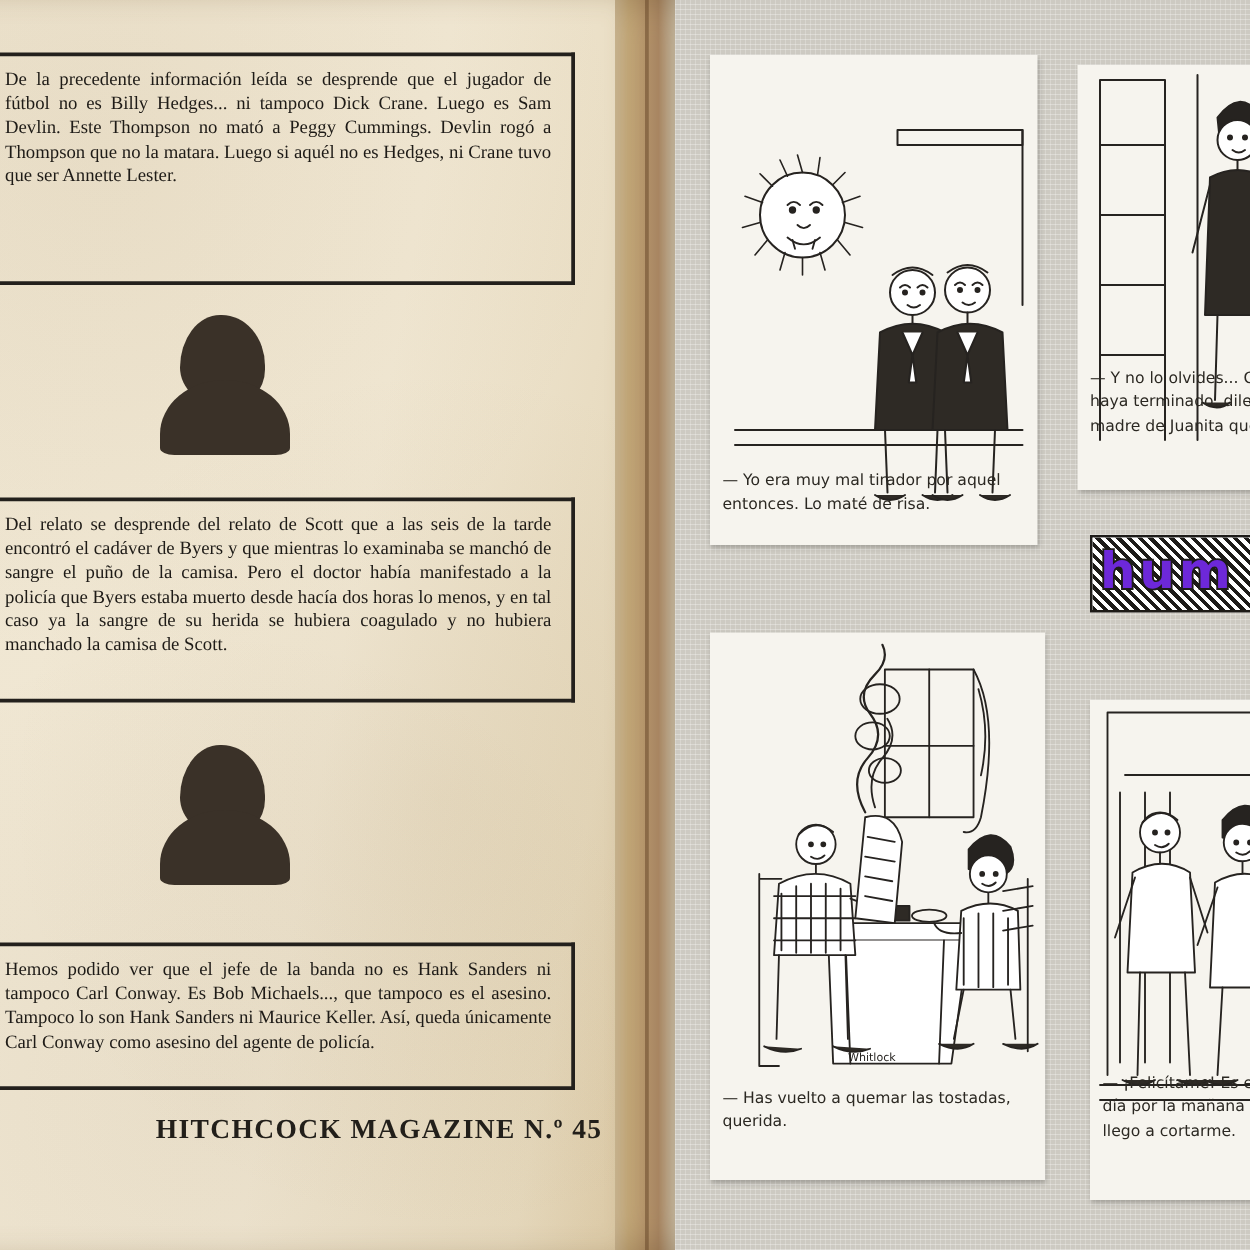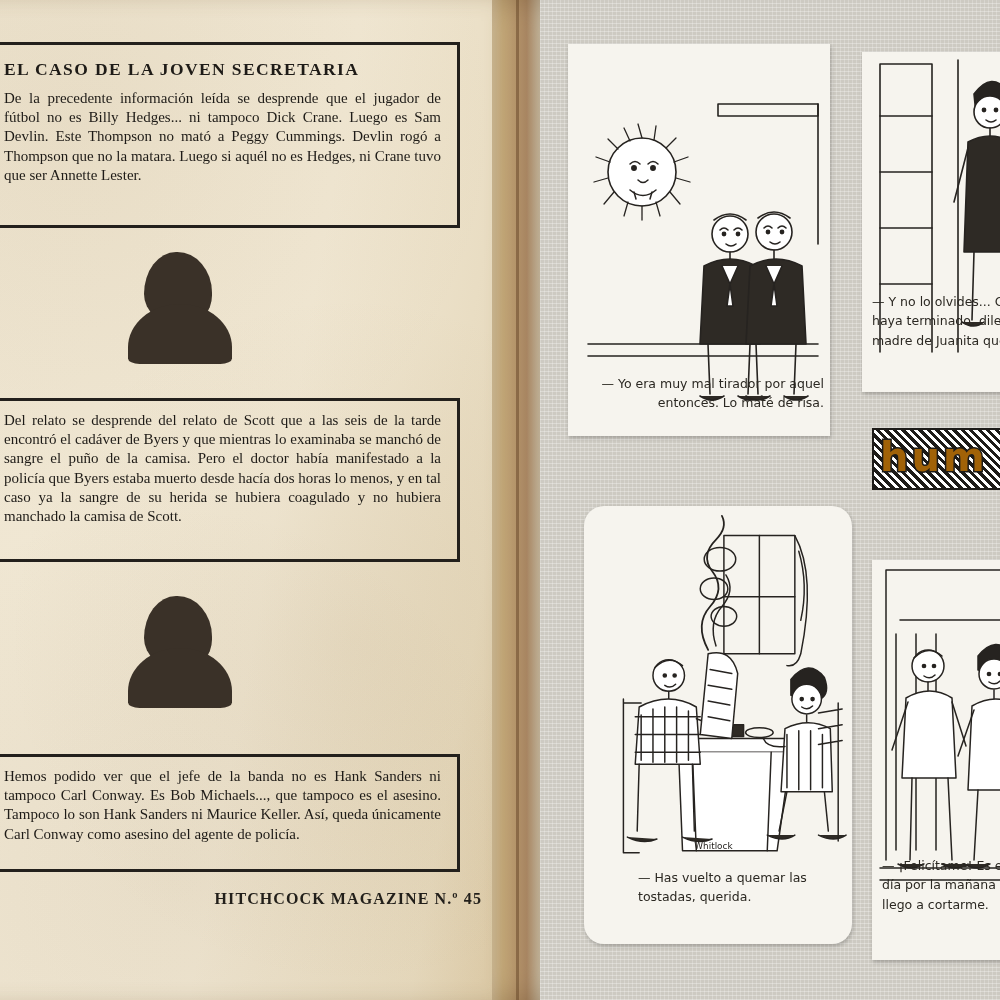--- a/index.html
+++ b/index.html
@@ -97,21 +97,21 @@
     filter: blur(.4px);
   }
   #sil-1 { left: 168px; top: 252px; }
   #sil-2 { left: 168px; top: 596px; }
 
   .magazine-footer {
     position: absolute;
     right: 38px;
     top: 890px;
     font-weight: bold;
-    font-size: 16px;
+    font-size: 22px;
     letter-spacing: 1.1px;
     color: #221f1a;
   }
 
   
   .gutter {
     position: absolute;
     left: 492px;
     top: 0;
     width: 60px;
@@ -181,37 +181,36 @@
       repeating-linear-gradient(45deg, #1d1b18 0 3px, #ffffff 3px 6px);
   }
   #masthead .mh-text {
     position: absolute;
     left: 6px;
     top: 4px;
     font-family: "DejaVu Sans", sans-serif;
     font-weight: bold;
     font-size: 40px;
     letter-spacing: 3px;
-    color: #a16207;
+    color: #6d28d9;
     -webkit-text-stroke: 3px #1d1b18;
     paint-order: stroke fill;
   }
 
   svg { display: block; }
 </style>
 </head>
 <body>
 
 <div id="page">
 
   <div class="left-page">
     <div class="paper-grain"></div>
 
     <div class="case-block" id="case-1">
-      <div class="case-title">EL CASO DE LA JOVEN SECRETARIA</div>
       <div class="case-body">
         <p>De la precedente información leída se desprende que el jugador de fútbol no es Billy Hedges... ni tampoco Dick Crane. Luego es Sam Devlin. Este Thompson no mató a Peggy Cummings. Devlin rogó a Thompson que no la matara. Luego si aquél no es Hedges, ni Crane tuvo que ser Annette Lester.</p>
       </div>
     </div>
 
     <div class="silhouette" id="sil-1">
       <div class="sil-head"></div>
       <div class="sil-shoulder"></div>
     </div>
 
@@ -289,21 +288,21 @@
           <path d="M190 174 q16 -12 32 0"></path>
           <path d="M206 206 L206 218"></path>
           <path d="M182 222 q26 -14 52 0 L238 300 L178 300 Z" fill="#2e2a25" stroke="#262320"></path>
           <path d="M198 222 L206 240 L214 222" fill="#fff" stroke="#262320"></path>
           <path d="M206 240 L203 262 L209 262 Z" fill="#fff" stroke="#262320"></path>
           <path d="M188 300 L190 350 M228 300 L226 350"></path>
           <path d="M178 352 q12 8 24 0 M216 352 q12 8 24 0" fill="#2e2a25"></path>
         </g>
       </g>
     </svg>
-    <div class="caption" style="top:330px;text-align:right;">— Yo era muy mal tirador por aquel entonces. Lo maté de risa.</div>
+    <div class="caption" style="top:330px;">— Yo era muy mal tirador por aquel entonces. Lo maté de risa.</div>
   </div>
 
   <div class="clip" style="left:862px; top:52px; width:200px; height:340px;">
     <svg class="cartoon" viewBox="0 0 200 340">
       <g fill="none" stroke="#262320" stroke-width="1.6" stroke-linecap="round" stroke-linejoin="round">
         <path d="M18 12 L18 300 M70 12 L70 300 M18 12 L70 12"></path>
         <path d="M18 64 L70 64 M18 120 L70 120 M18 176 L70 176 M18 232 L70 232"></path>
         <path d="M96 8 L96 300 M180 8 L180 300"></path>
 
         <g>
@@ -321,21 +320,21 @@
       </g>
     </svg>
     <div class="caption" style="top:240px;">— Y no lo olvides... Cuando haya terminado, dile a la madre de Juanita que te...</div>
   </div>
 
   <div id="masthead">
     <div class="mh-inner"></div>
     <div class="mh-text">hum</div>
   </div>
 
-  <div class="clip" style="left:584px; top:506px; width:268px; height:438px;border-radius:20px;">
+  <div class="clip" style="left:568px; top:506px; width:268px; height:438px;">
     <svg class="cartoon" viewBox="0 0 272 438">
       <g fill="none" stroke="#262320" stroke-width="1.5" stroke-linecap="round" stroke-linejoin="round">
 
         <path d="M142 30 L214 30 L214 150 L142 150 Z"></path>
         <path d="M178 30 L178 150 M142 92 L214 92"></path>
         <path d="M214 30 q22 40 6 120 q-4 14 -14 12"></path>
         <path d="M218 46 q10 34 2 70"></path>
 
         <path d="M126 146 q-14 -26 2 -44 q16 -18 2 -36 q-12 -16 4 -32 q12 -12 6 -24" stroke-width="1.8"></path>
         <path d="M134 142 q-8 -24 6 -40 q14 -16 4 -32"></path>
@@ -380,21 +379,21 @@
           <path d="M204 226 q24 -12 46 0 L252 290 L200 290 Z" fill="#fff" stroke="#262320"></path>
           <path d="M206 232 L206 286 M218 228 L218 288 M230 228 L230 288 M242 232 L242 286"></path>
           <path d="M204 244 q-18 2 -22 -8"></path>
           <path d="M206 290 L198 330 M244 290 L248 330"></path>
           <path d="M186 334 q16 8 28 0 M238 334 q16 8 28 0" fill="#2e2a25"></path>
           <path d="M258 200 L258 340 M238 210 L262 206 M238 226 L262 222 M238 242 L262 238"></path>
         </g>
       </g>
       <text x="112" y="348" font-family="DejaVu Sans, sans-serif" font-size="9" fill="#262320">Whitlock</text>
     </svg>
-    <div class="caption" style="top:362px;margin-left:44px;">— Has vuelto a quemar las tostadas, querida.</div>
+    <div class="caption" style="top:362px;">— Has vuelto a quemar las tostadas, querida.</div>
   </div>
 
   <div class="clip" style="left:872px; top:560px; width:200px; height:400px;">
     <svg class="cartoon" viewBox="0 0 200 400">
       <g fill="none" stroke="#262320" stroke-width="1.5" stroke-linecap="round" stroke-linejoin="round">
         <path d="M14 10 L14 300 M14 10 L190 10"></path>
         <path d="M28 60 L180 60"></path>
 
         <path d="M24 74 L24 290 M44 74 L44 290 M64 74 L64 290"></path>
 

